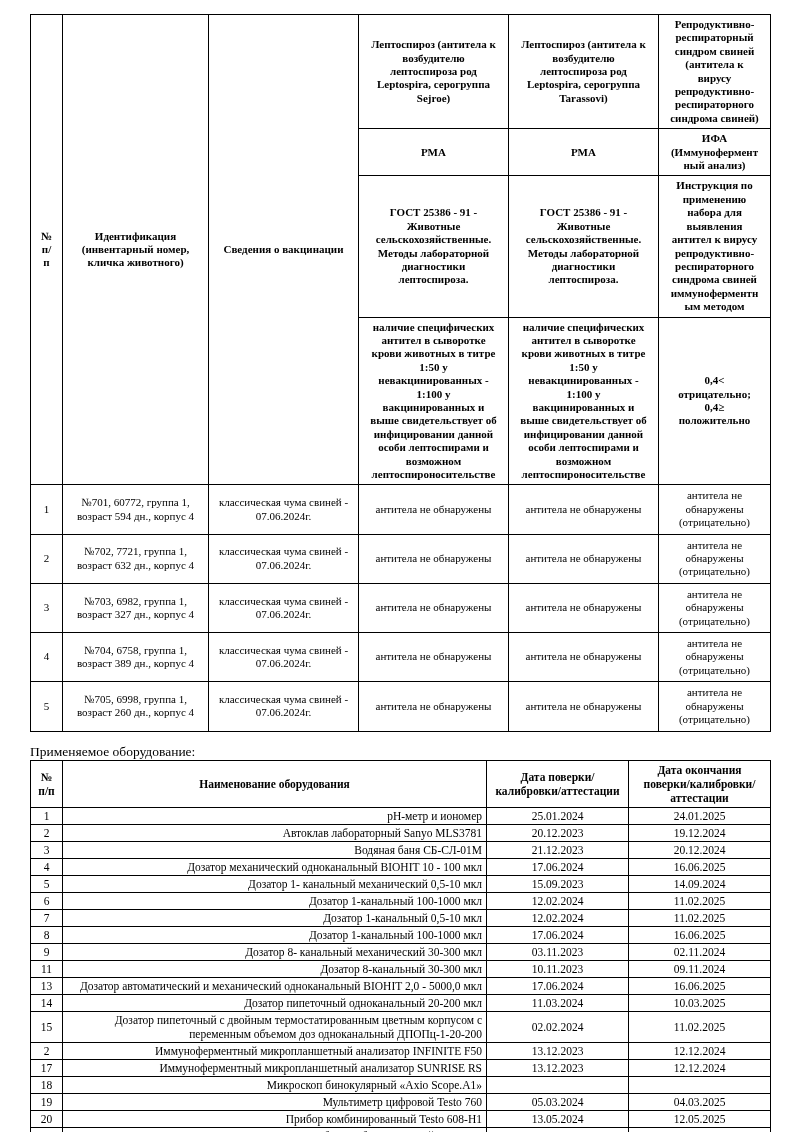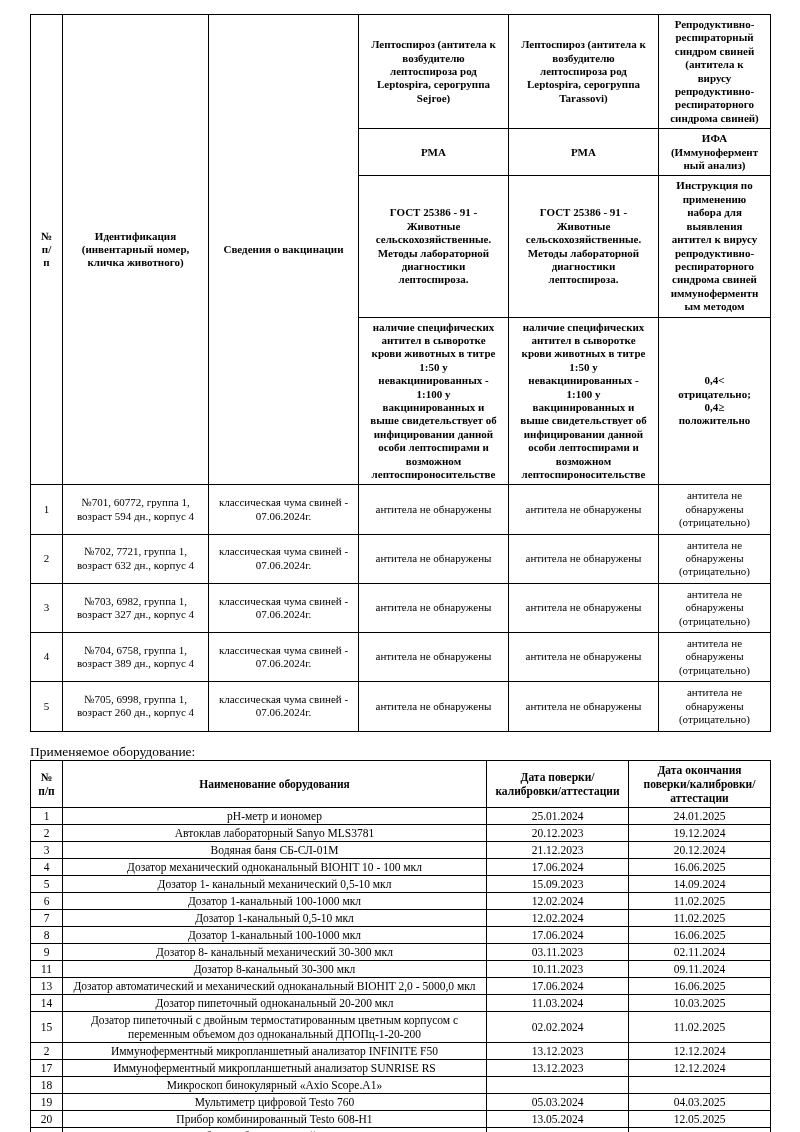--- a/index.html
+++ b/index.html
@@ -54,21 +54,21 @@
     font-size: 11.5px;
     font-weight: bold;
     text-align: center;
     padding: 2px 4px;
   }
   .equip td {
     font-size: 11.5px;
     padding: 1px 4px;
     text-align: center;
   }
-  .equip td:nth-child(2) { text-align: center; }
+  .equip td:nth-child(2) { text-align: right; }
   .equip .c-num { width: 32px; }
   .equip .c-name { width: 424px; }
   .equip .c-date { width: 142px; }
 </style>
 </head>
 <body>
 
 <div class="page">
 
   <table class="results">

